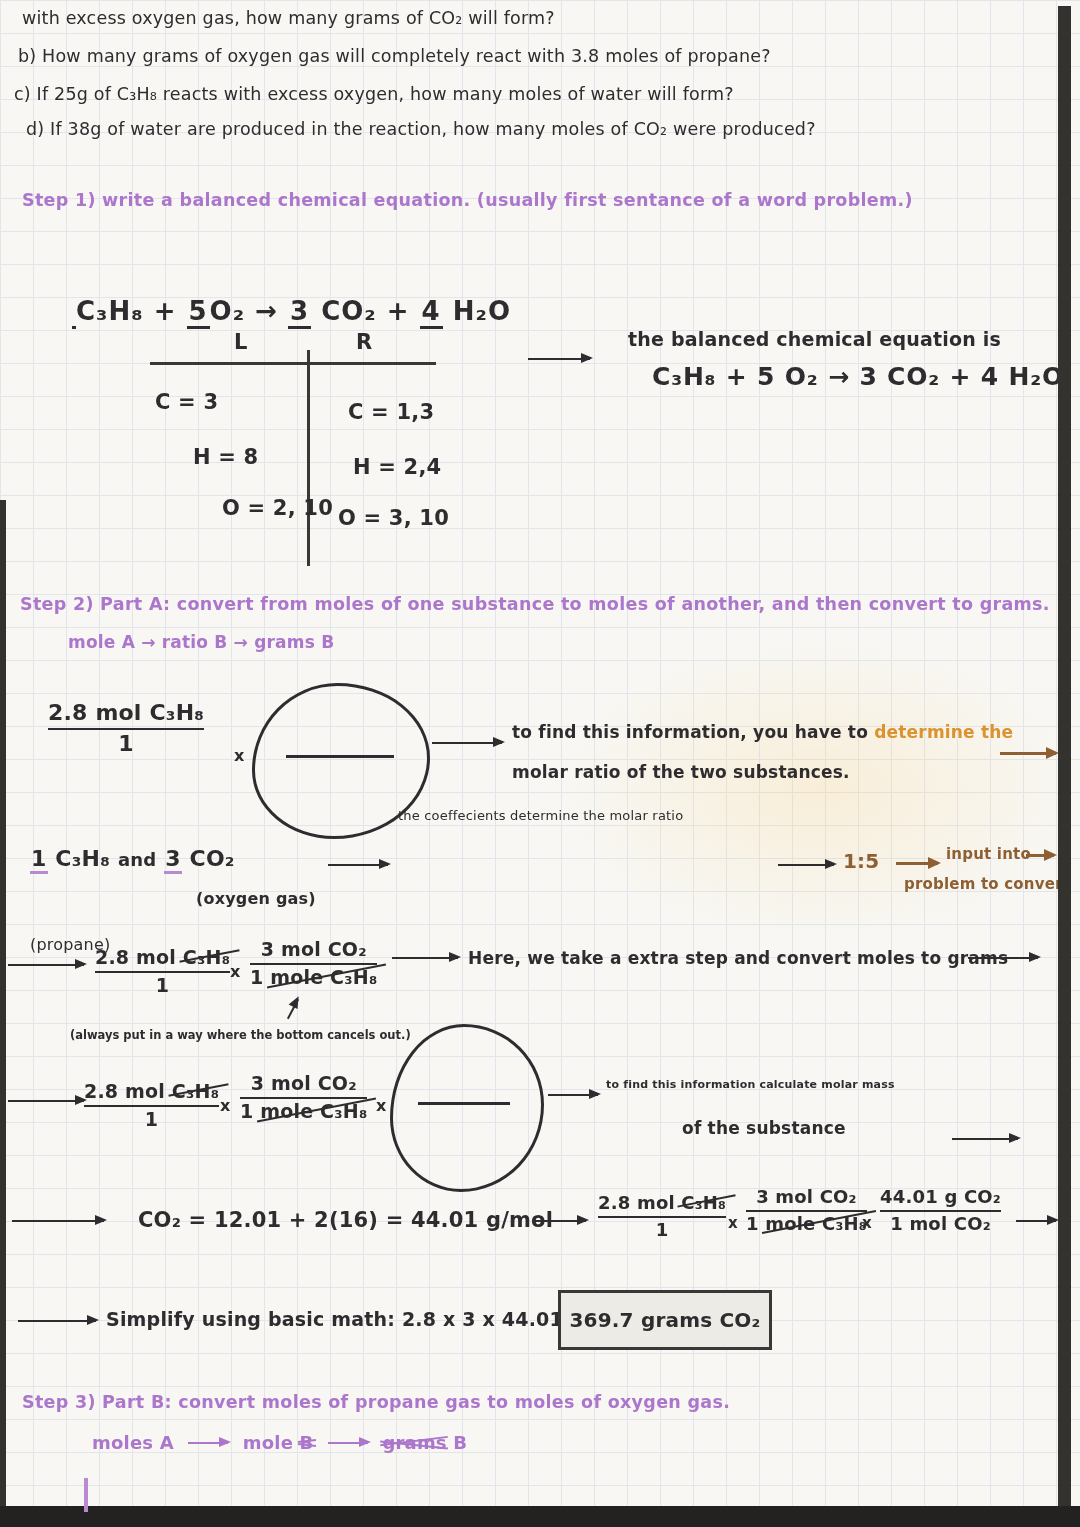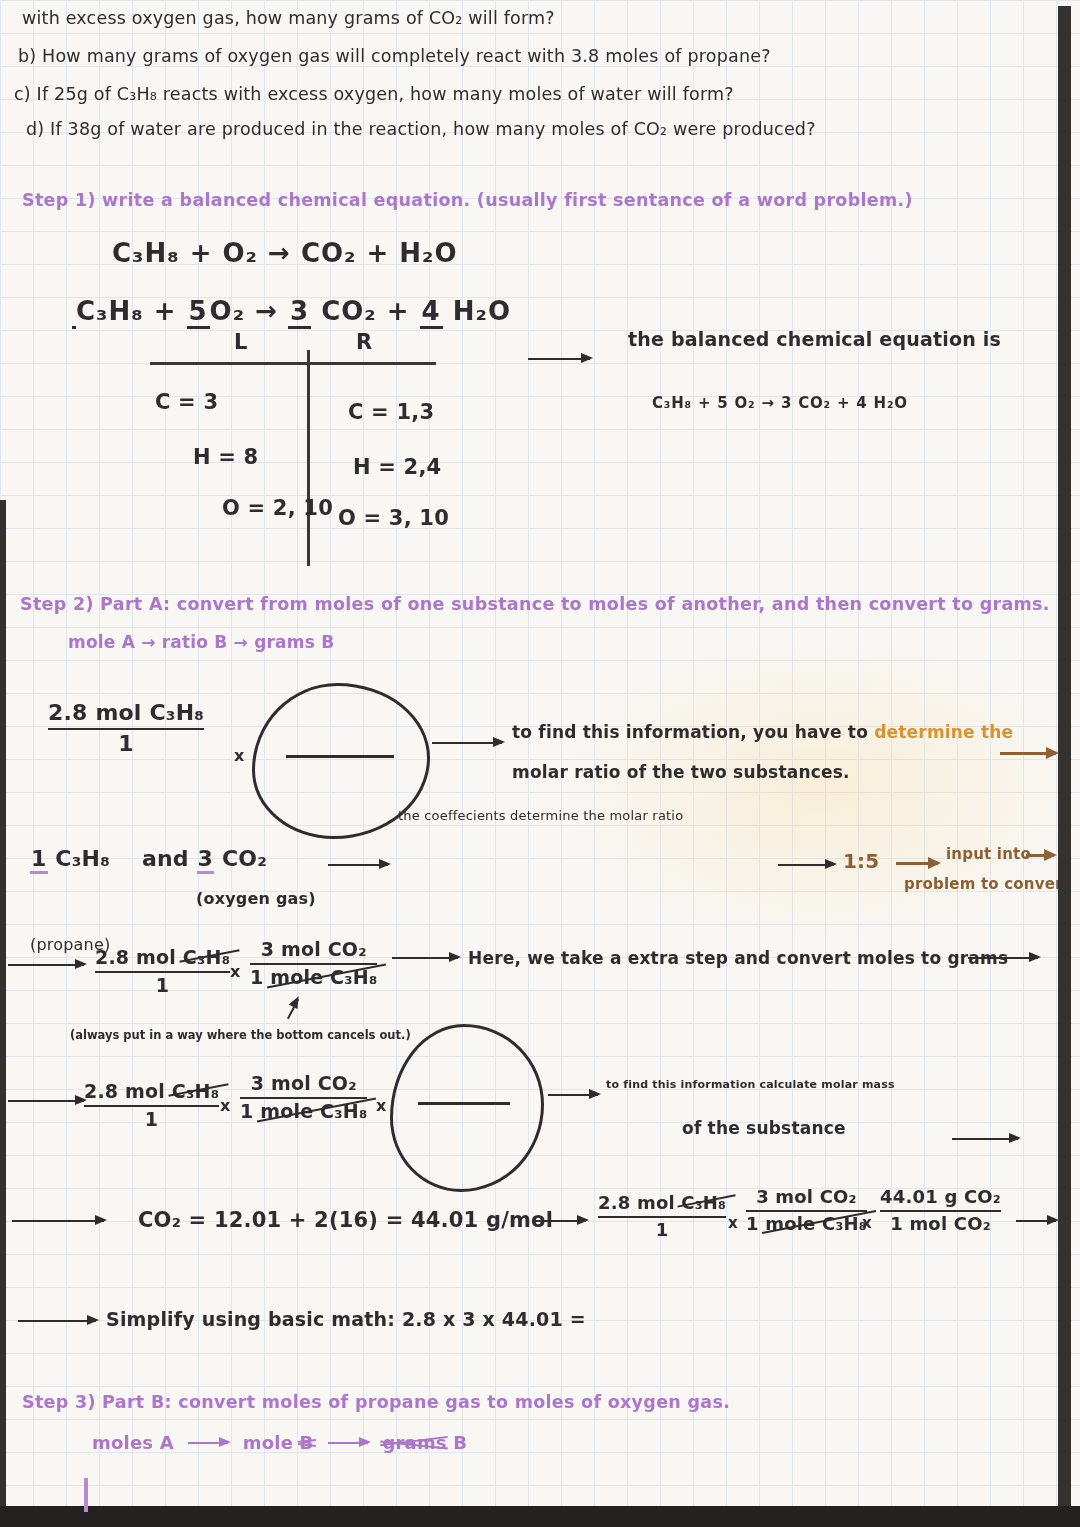--- a/index.html
+++ b/index.html
@@ -17,21 +17,21 @@
   .glow{position:absolute;left:560px;top:640px;width:520px;height:300px;
     background:radial-gradient(ellipse at center, rgba(250,205,120,.22), rgba(250,205,120,0) 70%);
     pointer-events:none;}
   .abs{position:absolute;white-space:nowrap;}
   .purple{color:#ab76cc;}
   .orange{color:#db922f;}
   .brown{color:#8e5f33;}
   .q{font-size:17.5px;}
   .hd{font-size:17.5px;font-weight:bold;letter-spacing:.3px;}
   .eq{font-size:26px;font-weight:bold;letter-spacing:1px;}
-  .eq2{font-size:15px;font-weight:bold;letter-spacing:.8px;margin-top:32px;}
+  .eq2{font-size:25px;font-weight:bold;letter-spacing:.8px;}
   .cell{font-size:21px;font-weight:bold;}
   .u{border-bottom:3px solid #2e2c2e;padding:0 2px;}
   .u-p{border-bottom:3px solid #b88ad1;padding:0 1px;}
   .line{position:absolute;background:#3a3836;}
   
   .arrow{position:absolute;height:0;border-top:2.6px solid currentColor;color:#2e2c2e;}
   .arrow::after{content:"";position:absolute;right:-3px;top:-7px;
     border-left:12px solid currentColor;border-top:5.5px solid transparent;border-bottom:5.5px solid transparent;}
   .arrow.brown{color:#8e5f33;border-top-width:3.5px;}
   .arrow.brown::after{top:-8px;border-left-width:13px;border-top-width:6.5px;border-bottom-width:6.5px;}
@@ -59,21 +59,20 @@
 <div class="sheet">
   <div class="glow"></div>
 
   <div class="abs q" style="left:22px;top:8px;">with excess oxygen gas, how many grams of CO₂ will form?</div>
   <div class="abs q" style="left:18px;top:46px;">b) How many grams of oxygen gas will completely react with 3.8 moles of propane?</div>
   <div class="abs q" style="left:14px;top:84px;">c) If 25g of C₃H₈ reacts with excess oxygen, how many moles of water will form?</div>
   <div class="abs q" style="left:14px;top:119px;margin-left:12px;">d) If 38g of water are produced in the reaction, how many moles of CO₂ were produced?</div>
 
   <div class="abs hd purple" style="left:22px;top:190px;">Step 1) write a balanced chemical equation. (usually first sentance of a word problem.)</div>
 
-  <div class="abs eq" style="left:112px;top:238px;">C₃H₈ + O₂ → CO₂ + H₂O</div>
 
   <div class="abs eq" style="left:72px;top:296px;">
     <span class="u">    </span><span>C₃H₈ + </span><span class="u">5</span><span>O₂ → </span><span class="u">3</span><span> CO₂ + </span><span class="u">4</span><span> H₂O</span>
   </div>
 
   <div class="abs cell" style="left:234px;top:330px;">L</div>
   <div class="abs cell" style="left:356px;top:330px;">R</div>
   <div class="line" style="left:150px;top:362px;width:286px;height:3px;"></div>
   <div class="line" style="left:307px;top:350px;width:3px;height:216px;"></div>
   <div class="abs cell" style="left:155px;top:390px;">C = 3</div>
@@ -101,21 +100,21 @@
   <div class="blankline" style="left:286px;top:755px;width:108px;"></div>
   <div class="arrow" style="left:432px;top:742px;width:70px;"></div>
   <div class="abs" style="left:512px;top:722px;font-size:17px;font-weight:bold;">
     <span>to find this information, you have to </span><span class="orange">determine the</span>
   </div>
   <div class="abs" style="left:512px;top:762px;font-size:17px;font-weight:bold;">molar ratio of the two substances.</div>
   <div class="arrow brown" style="left:1000px;top:752px;width:56px;"></div>
 
   <div class="abs fs22" style="left:30px;top:846px;font-weight:bold;">
     <span class="u-p">1</span><span> C₃H₈</span>
-    <span style="font-size:22px;margin-left:24px;">and</span>
+    <span style="font-size:18px;">and</span>
     <span class="u-p">3</span><span> CO₂</span>
   </div>
   <div class="abs" style="left:30px;top:935px;font-size:16px;font-weight:normal;">(propane)</div>
   <div class="abs" style="left:196px;top:889px;font-size:16px;font-weight:bold;">(oxygen gas)</div>
   <div class="arrow" style="left:328px;top:864px;width:60px;"></div>
   <div class="abs" style="left:398px;top:808px;font-size:13px;font-weight:normal;">the coeffecients determine the molar ratio</div>
   <div class="arrow" style="left:778px;top:864px;width:56px;"></div>
   <div class="abs brown" style="left:843px;top:849px;font-size:20px;font-weight:bold;">1:5</div>
   <div class="arrow brown" style="left:896px;top:862px;width:42px;"></div>
   <div class="abs brown" style="left:946px;top:845px;font-size:15px;font-weight:bold;">input into</div>
@@ -177,20 +176,23 @@
   <div class="abs" style="left:862px;top:1214px;font-size:15px;font-weight:bold;">x</div>
   <div class="frac fs18" style="left:880px;top:1186px;">
     <div>44.01 g CO₂</div>
     <div class="bar"></div>
     <div>1 mol CO₂</div>
   </div>
   <div class="arrow" style="left:1016px;top:1220px;width:40px;"></div>
 
   <div class="arrow" style="left:18px;top:1320px;width:78px;"></div>
   <div class="abs" style="left:106px;top:1308px;font-size:19px;font-weight:bold;">Simplify using basic math: 2.8 x 3 x 44.01 =</div>
+  <div class="box" style="left:558px;top:1290px;width:208px;height:54px;">
+    <span>369.7 grams CO₂</span>
+  </div>
 
   <div class="abs hd purple" style="left:22px;top:1392px;">Step 3) Part B: convert moles of propane gas to moles of oxygen gas.</div>
   <div class="abs purple" style="left:92px;top:1432px;font-size:18px;font-weight:bold;">
     <span>moles A</span>
     <span class="arrow" style="position:relative;display:inline-block;width:40px;top:-5px;color:#ab76cc;margin:0 8px;"></span>
     <span>mole </span><span class="scribble">B</span>
     <span class="arrow" style="position:relative;display:inline-block;width:40px;top:-5px;color:#ab76cc;margin:0 8px;"></span>
     <span class="scribble">grams</span><span> B</span>
   </div>
 

